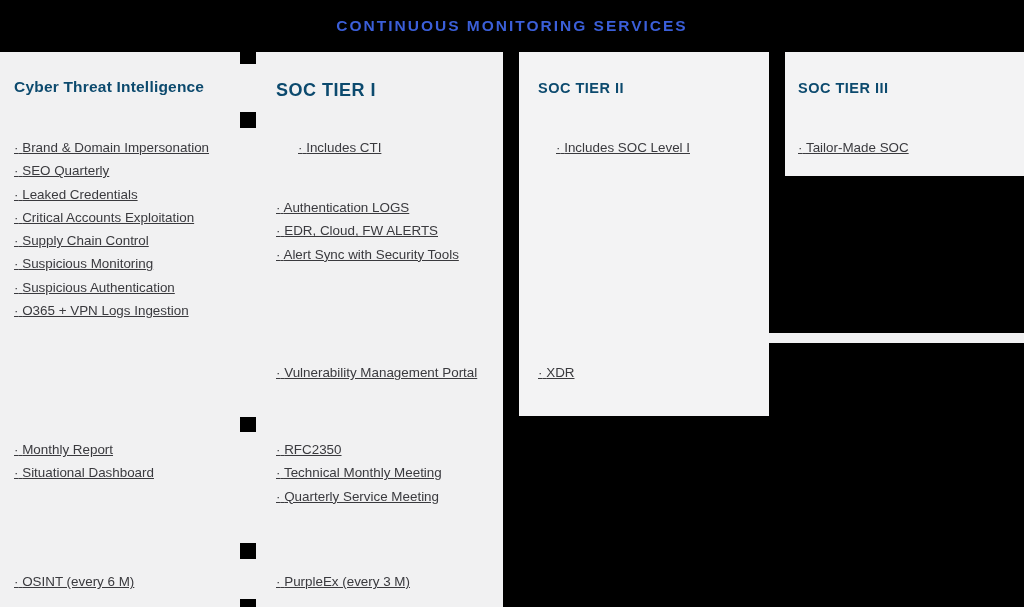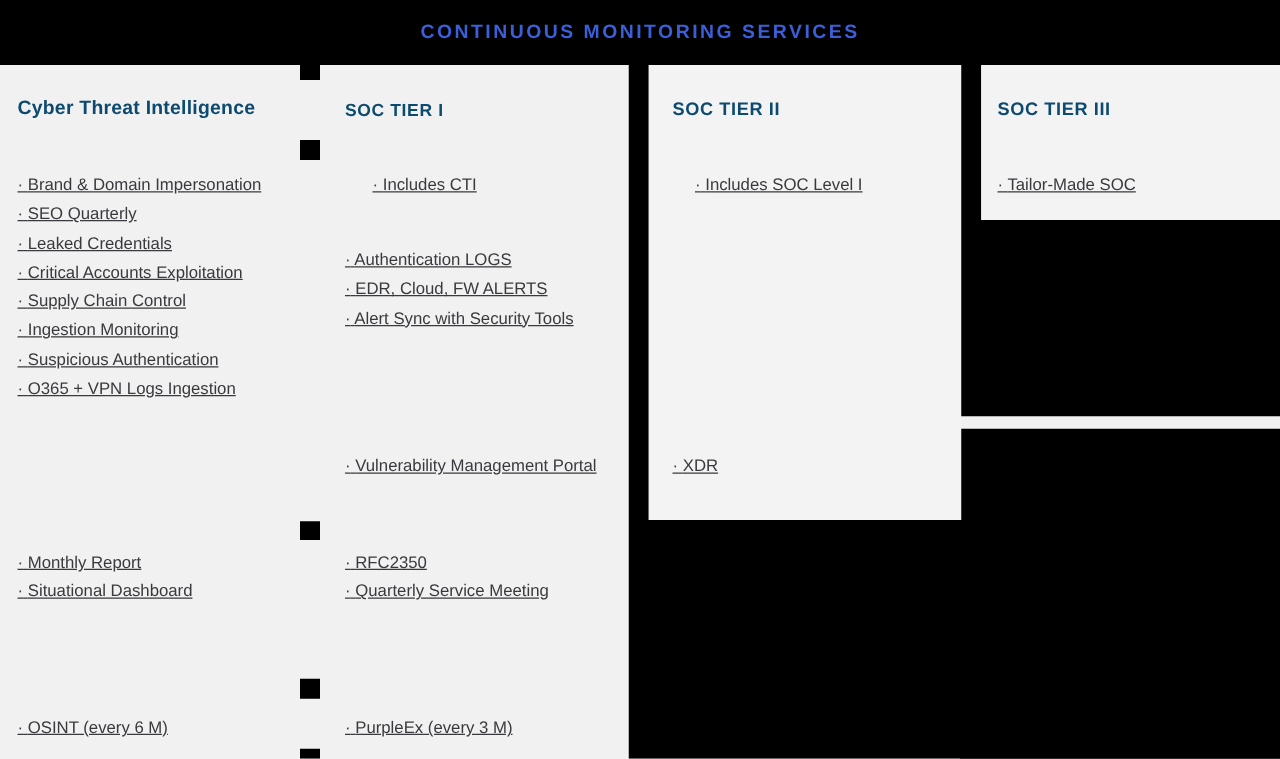--- a/index.html
+++ b/index.html
@@ -53,21 +53,21 @@
     position: absolute;
     background: #000000;
   }
   .col-head {
     position: absolute;
     font-weight: bold;
     color: #0c4a6e;
     white-space: nowrap;
   }
   .col-1-head { left: 14px;  top: 78px;  font-size: 15.5px; letter-spacing: 0.2px; }
-  .col-2-head { left: 276px; top: 80px;  font-size: 14px; letter-spacing: 0.5px; }
+  .col-2-head { left: 276px; top: 80px;  font-size: 18px; letter-spacing: 0.5px; }
   .col-3-head { left: 538px; top: 80px;  font-size: 14.5px; letter-spacing: 0.5px; }
   .col-4-head { left: 798px; top: 80px;  font-size: 14.5px; letter-spacing: 0.5px; }
 
   
   .card {
     position: absolute;
     background: #f3f3f4;
   }
   #card-t2 { left: 519px; top: 52px;  width: 250px; height: 364px; }
   #card-t3 { left: 785px; top: 52px;  width: 239px; height: 124px; }
@@ -143,21 +143,21 @@
   <div class="col-head col-2-head">SOC TIER I</div>
   <div class="col-head col-3-head">SOC TIER II</div>
   <div class="col-head col-4-head">SOC TIER III</div>
 
   <div class="group" id="c1g1">
     <p class="bullet"><span class="dot">·</span> <span>Brand &amp; Domain Impersonation</span></p>
     <p class="bullet"><span class="dot">·</span> <span>SEO Quarterly</span></p>
     <p class="bullet"><span class="dot">·</span> <span>Leaked Credentials</span></p>
     <p class="bullet"><span class="dot">·</span> <span>Critical Accounts Exploitation</span></p>
     <p class="bullet"><span class="dot">·</span> <span>Supply Chain Control</span></p>
-    <p class="bullet"><span class="dot">·</span> <span>Ingestion Monitoring</span></p>
+    <p class="bullet"><span class="dot">·</span> <span>Suspicious Monitoring</span></p>
     <p class="bullet"><span class="dot">·</span> <span>Suspicious Authentication</span></p>
     <p class="bullet"><span class="dot">·</span> <span>O365 + VPN Logs Ingestion</span></p>
   </div>
 
   <div class="group" id="c1g2">
     <p class="bullet"><span class="dot">·</span> <span>Monthly Report</span></p>
     <p class="bullet"><span class="dot">·</span> <span>Situational Dashboard</span></p>
   </div>
 
   <div class="group" id="c1g3">
@@ -173,20 +173,21 @@
     <p class="bullet"><span class="dot">·</span> <span>EDR, Cloud, FW ALERTS</span></p>
     <p class="bullet"><span class="dot">·</span> <span>Alert Sync with Security Tools</span></p>
   </div>
 
   <div class="group" id="c2g3">
     <p class="bullet"><span class="dot">·</span> <span>Vulnerability Management Portal</span></p>
   </div>
 
   <div class="group" id="c2g4">
     <p class="bullet"><span class="dot">·</span> <span>RFC2350</span></p>
+    <p class="bullet"><span class="dot">·</span> <span>Technical Monthly Meeting</span></p>
     <p class="bullet"><span class="dot">·</span> <span>Quarterly Service Meeting</span></p>
   </div>
 
   <div class="group" id="c2g5">
     <p class="bullet"><span class="dot">·</span> <span>PurpleEx (every 3 M)</span></p>
   </div>
 
   <div class="group" id="c3g1">
     <p class="bullet"><span class="dot">·</span> <span>Includes SOC Level I</span></p>
   </div>

